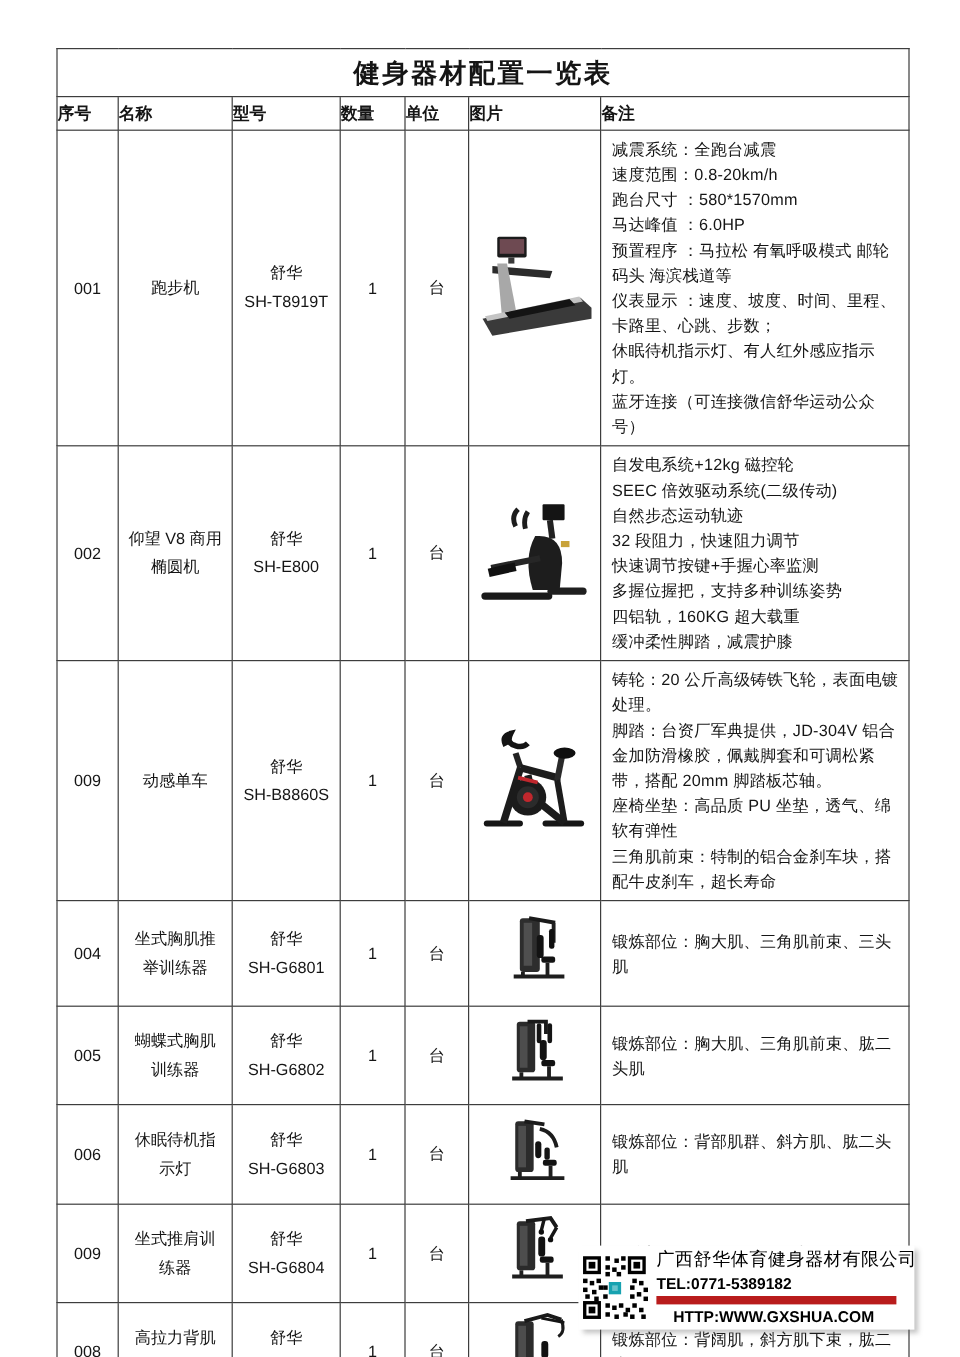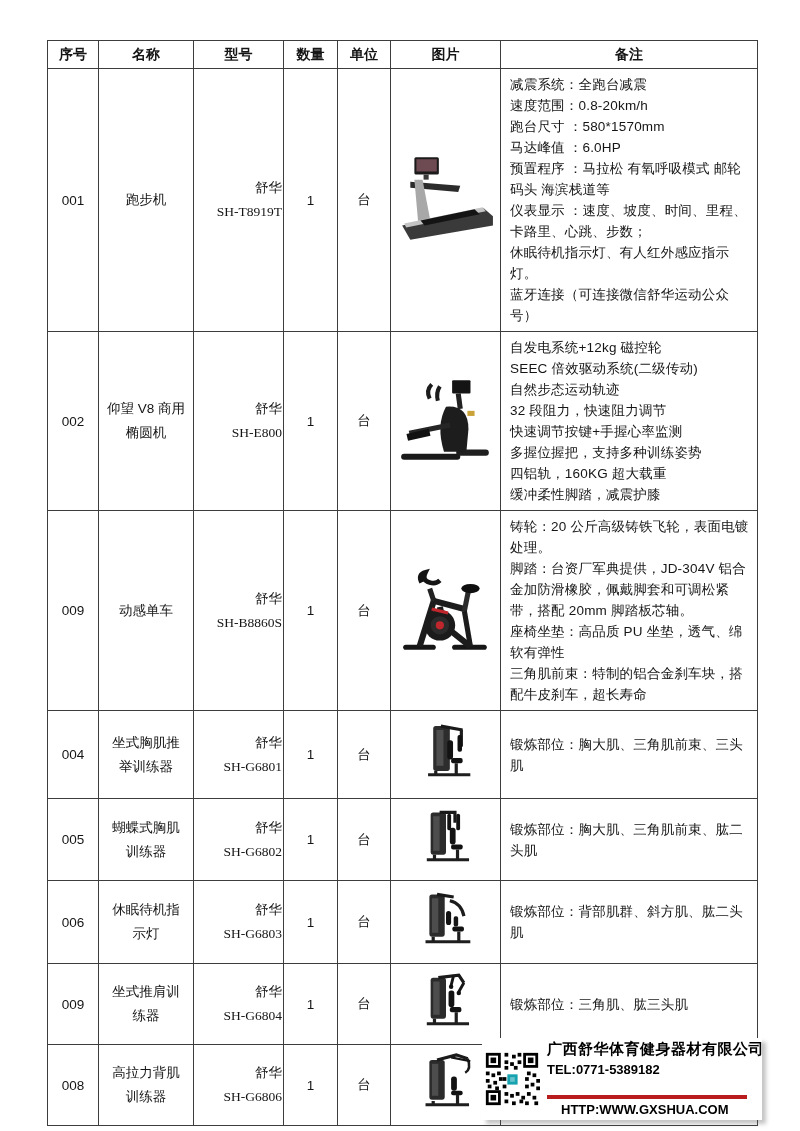--- a/index.html
+++ b/index.html
@@ -14,68 +14,71 @@
   }
   table.main-table td,table.main-table th{
     border:1px solid #3d3d3d;vertical-align:middle;color:#151515;
     overflow:hidden;
   }
   .title-row{height:40px;}
   .title-cell{
     text-align:center;font-size:22px;font-weight:bold;letter-spacing:2px;color:#000;
   }
   .header-row{height:28px;}
-  .header-row th{text-align:center;font-size:14px;font-weight:bold;padding:0;}
+  .header-row th{text-align:left;font-size:14px;font-weight:bold;padding:0;}
   tbody tr:nth-child(1){height:207px;}
   tbody tr:nth-child(2){height:165px;}
   tbody tr:nth-child(3){height:190px;}
   tbody tr:nth-child(4){height:88px;}
   tbody tr:nth-child(5){height:82px;}
   tbody tr:nth-child(6){height:83px;}
   tbody tr:nth-child(7){height:80px;}
   tbody tr:nth-child(8){height:74px;}
   td.c-no,td.c-qty,td.c-unit{text-align:center;font-size:13.5px;}
   td.c-name{text-align:center;font-size:13.5px;line-height:24px;padding:0 7px;margin-left:24px;}
-  td.c-model{text-align:right;font-size:13.5px;font-family:Liberation Serif, serif;}
+  td.c-model{text-align:center;font-size:13.5px;}
   td.c-model .model-line{line-height:24px;}
   td.c-img{text-align:center;padding:2px;}
   .eq-img{display:inline-block;}
   .eq-img.lg{width:102px;height:138px;}
   .eq-img.sm{width:64px;height:72px;}
   .eq-img svg{width:100%;height:100%;}
   td.c-notes{text-align:left;padding:5px 5px 5px 9px;font-size:13.5px;}
   .note-line{line-height:21px;letter-spacing:0.2px;}
   .stamp{
     position:absolute;left:482px;top:1038px;width:278px;min-height:62px;
     background:#ffffff;display:flex;align-items:center;gap:7px;padding:2px 0 3px 2px;
     box-shadow:4px 4px 4px rgba(90,90,90,0.35);
   }
   .qr{display:inline-block;width:56px;height:56px;flex:0 0 56px;}
   .qr svg{width:100%;height:100%;}
   .stamp-text{flex:1;}
-  .stamp-text .company{font-size:15px;font-weight:bold;color:#000;letter-spacing:0.5px;white-space:nowrap;}
-  .stamp-text .tel{font-size:13px;font-weight:bold;color:#000;margin-top:3px;border-bottom:4px solid #b91c1c;padding-bottom:18px;width:92%;}
+  .stamp-text .company{font-size:15px;font-weight:normal;color:#000;letter-spacing:0.5px;white-space:nowrap;}
+  .stamp-text .tel{font-size:13px;font-weight:bold;color:#000;margin-top:3px;border-bottom:7px solid #b91c1c;padding-bottom:3px;width:92%;}
   .stamp-text .web{font-size:13px;font-weight:bold;color:#000;margin-top:3px;padding-left:14px;}
 </style>
 </head>
 <body>
 
 <div class="page">
 
   <table class="main-table">
     <colgroup>
       <col style="width:51px">
         <col style="width:95px">
         <col style="width:90px">
       <col style="width:54px">
         <col style="width:53px">
         <col style="width:110px">
       <col style="width:257px">
     </colgroup>
     <thead>
+      <tr class="title-row">
+        <td colspan="7" class="title-cell">健身器材配置一览表</td>
+      </tr>
       <tr class="header-row" id="header-row">
           <th>序号</th>
           <th>名称</th>
           <th>型号</th>
           <th>数量</th>
           <th>单位</th>
           <th>图片</th>
           <th>备注</th>
         </tr>
     </thead>

